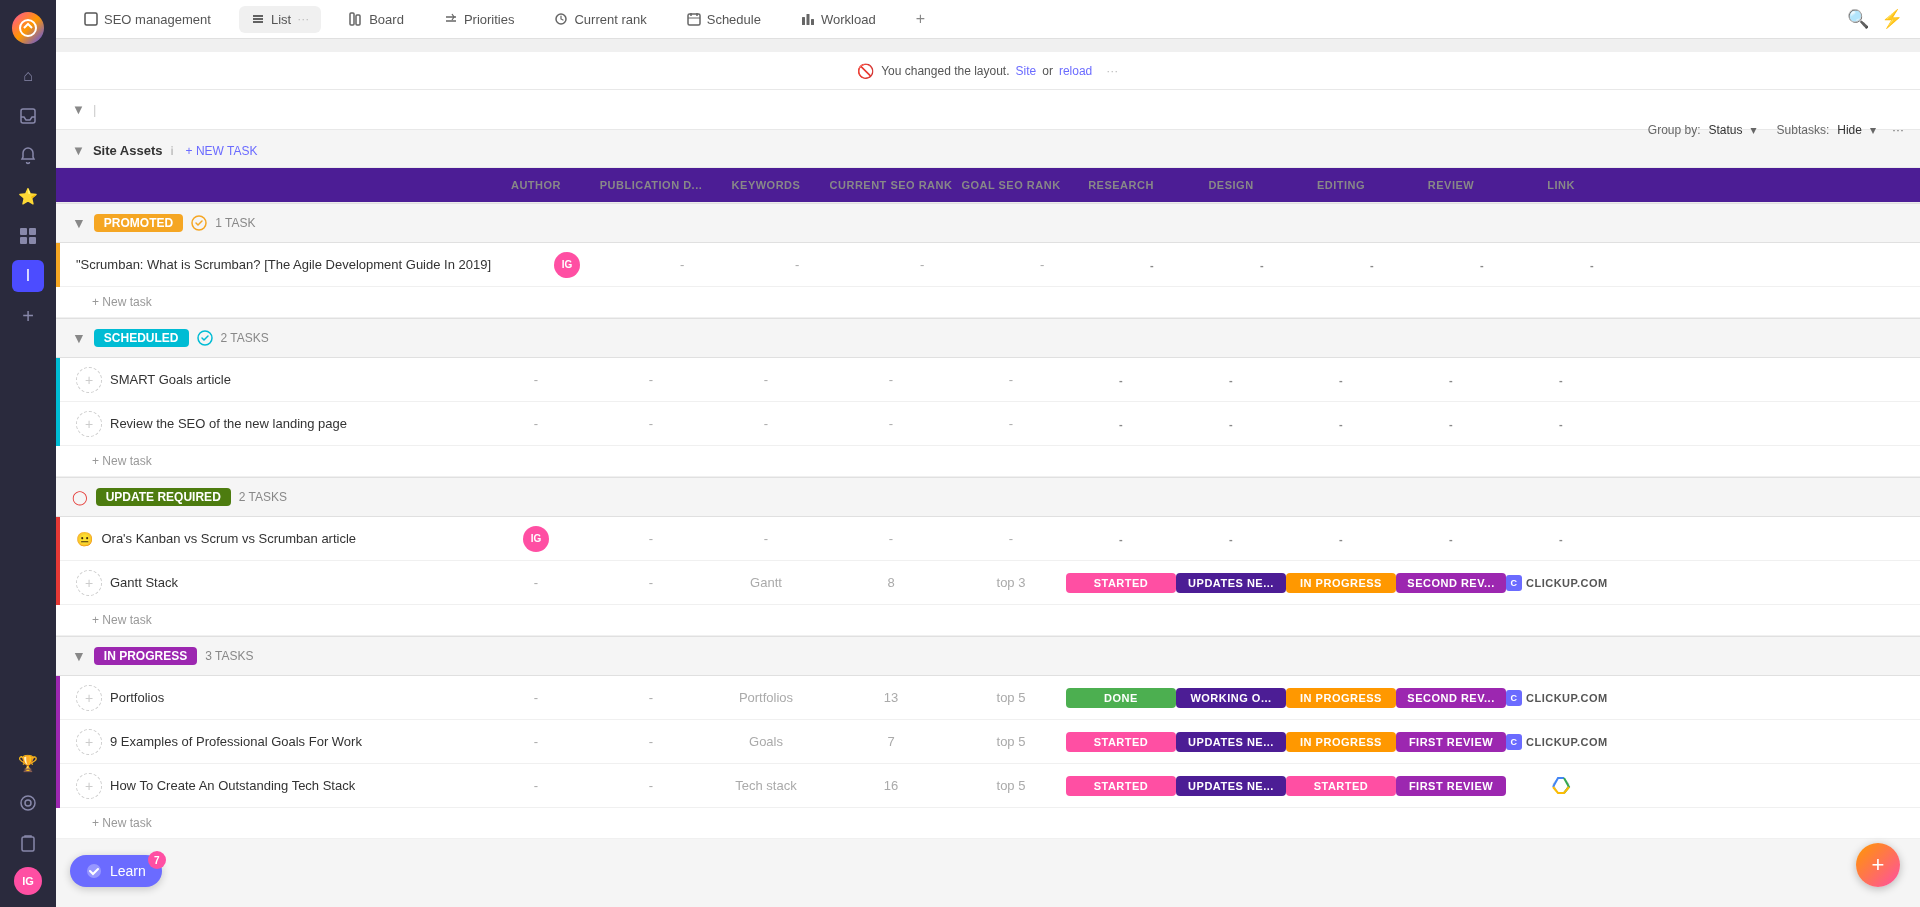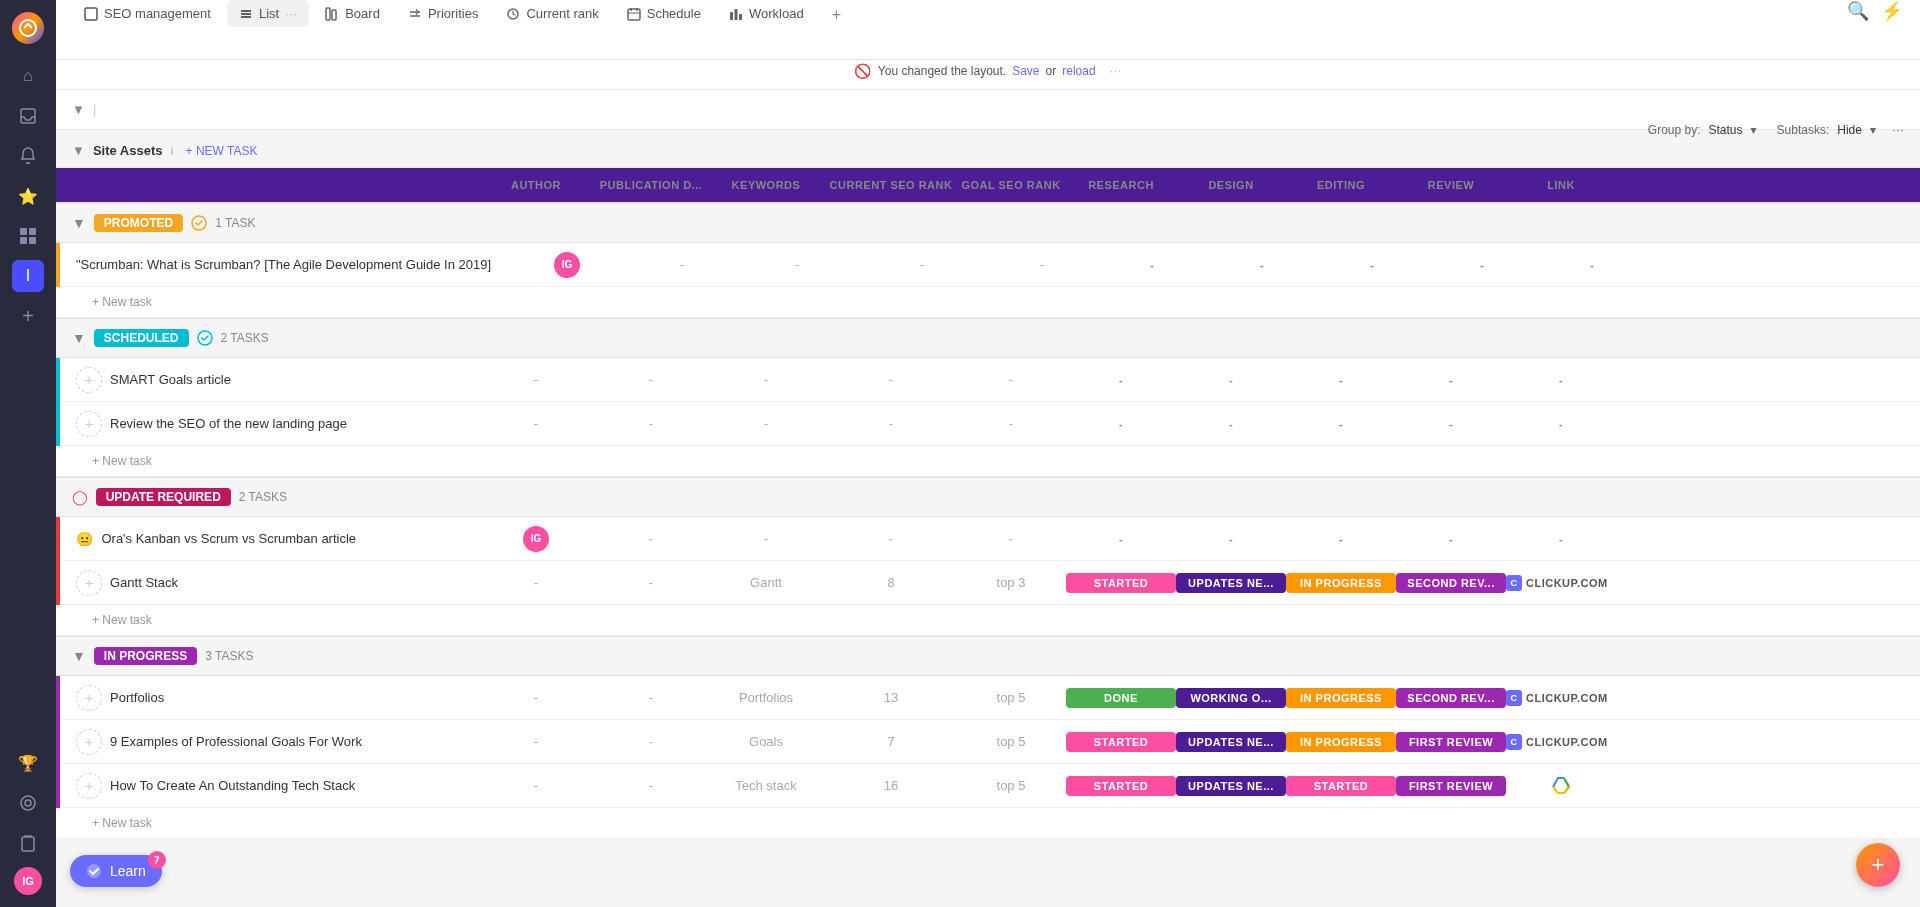--- a/index.html
+++ b/index.html
@@ -11,23 +11,23 @@
       background: #2a2a3d; display: flex; flex-direction: column; align-items: center;
       padding: 12px 0; gap: 8px; z-index: 100;
     }
     .sidebar-logo { width: 32px; height: 32px; margin-bottom: 8px; }
     .sidebar-icon { width: 32px; height: 32px; display: flex; align-items: center; justify-content: center; border-radius: 6px; color: #8888aa; font-size: 16px; cursor: pointer; }
     .sidebar-icon.active { background: #4c4cff; color: white; }
     .sidebar-avatar { width: 28px; height: 28px; border-radius: 50%; background: #ff4fa3; display: flex; align-items: center; justify-content: center; color: white; font-size: 11px; font-weight: bold; margin-top: auto; }
 
     
     .topnav {
-      position: fixed; left: 56px; top: 0; right: 0; height: 60px;
+      position: fixed; left: 56px; top: 0; right: 0; height: 39px;
       background: white; border-bottom: 1px solid #e0e0e0;
-      display: flex; align-items: flex-start; padding: 0 16px; gap: 4px; z-index: 99;
+      display: flex; align-items: center; padding: 0 16px; gap: 16px; z-index: 99;
     }
     .topnav-tab { display: flex; align-items: center; gap: 6px; padding: 6px 12px; border-radius: 6px; cursor: pointer; color: #555; font-size: 13px; white-space: nowrap; }
     .topnav-tab.active { background: #f0f0f0; font-weight: 500; }
     .topnav-tab svg { width: 14px; height: 14px; flex-shrink: 0; }
     .topnav-right { margin-left: auto; display: flex; align-items: center; gap: 12px; }
     .topnav-icon-btn { color: #555; cursor: pointer; font-size: 18px; }
 
     
     .filterbar {
       position: fixed; left: 56px; top: 52px; right: 0; height: 40px;
@@ -70,21 +70,21 @@
       display: flex; align-items: center; height: 40px;
       padding: 0 16px; gap: 8px; background: #f5f5f5;
       border-top: 1px solid #e0e0e0; border-bottom: 1px solid #e0e0e0;
     }
     .group-badge {
       padding: 2px 10px; border-radius: 4px; font-size: 12px; font-weight: 700;
       color: white; text-transform: uppercase;
     }
     .badge-promoted { background: #f5a623; }
     .badge-scheduled { background: #00bcd4; }
-    .badge-update { background: #be185d; }
+    .badge-update { background: #4d7c0f; }
     .badge-inprogress { background: #9c27b0; }
     .group-task-count { font-size: 12px; color: #888; }
     .group-toggle { color: #888; cursor: pointer; font-size: 14px; }
 
     
     .task-row {
       display: flex; align-items: center; height: 44px;
       border-bottom: 1px solid #f0f0f0; background: white;
     }
     .task-left-border { width: 4px; height: 44px; flex-shrink: 0; }
@@ -240,21 +240,21 @@
   <div class="topnav-tab" style="color:#888;font-size:16px;">+</div>
   <div class="topnav-right">
     <span class="topnav-icon-btn">🔍</span>
     <span class="topnav-icon-btn">⚡</span>
   </div>
 </div>
 
 <div class="layout-banner" style="top:52px;">
   <span class="error-icon">🚫</span>
   <span>You changed the layout.</span>
-  <a>Save</a>
+  <a>Site</a>
   <span>or</span>
   <a>reload</a>
   <span style="color:#bbb;cursor:pointer;margin-left:8px;">···</span>
 </div>
 
 <div class="filterbar" style="top:90px;">
   <span style="color:#888;">▼</span>
   <span style="color:#ccc;">|</span>
   <div class="filterbar-right">
     <span>Group by:</span>

